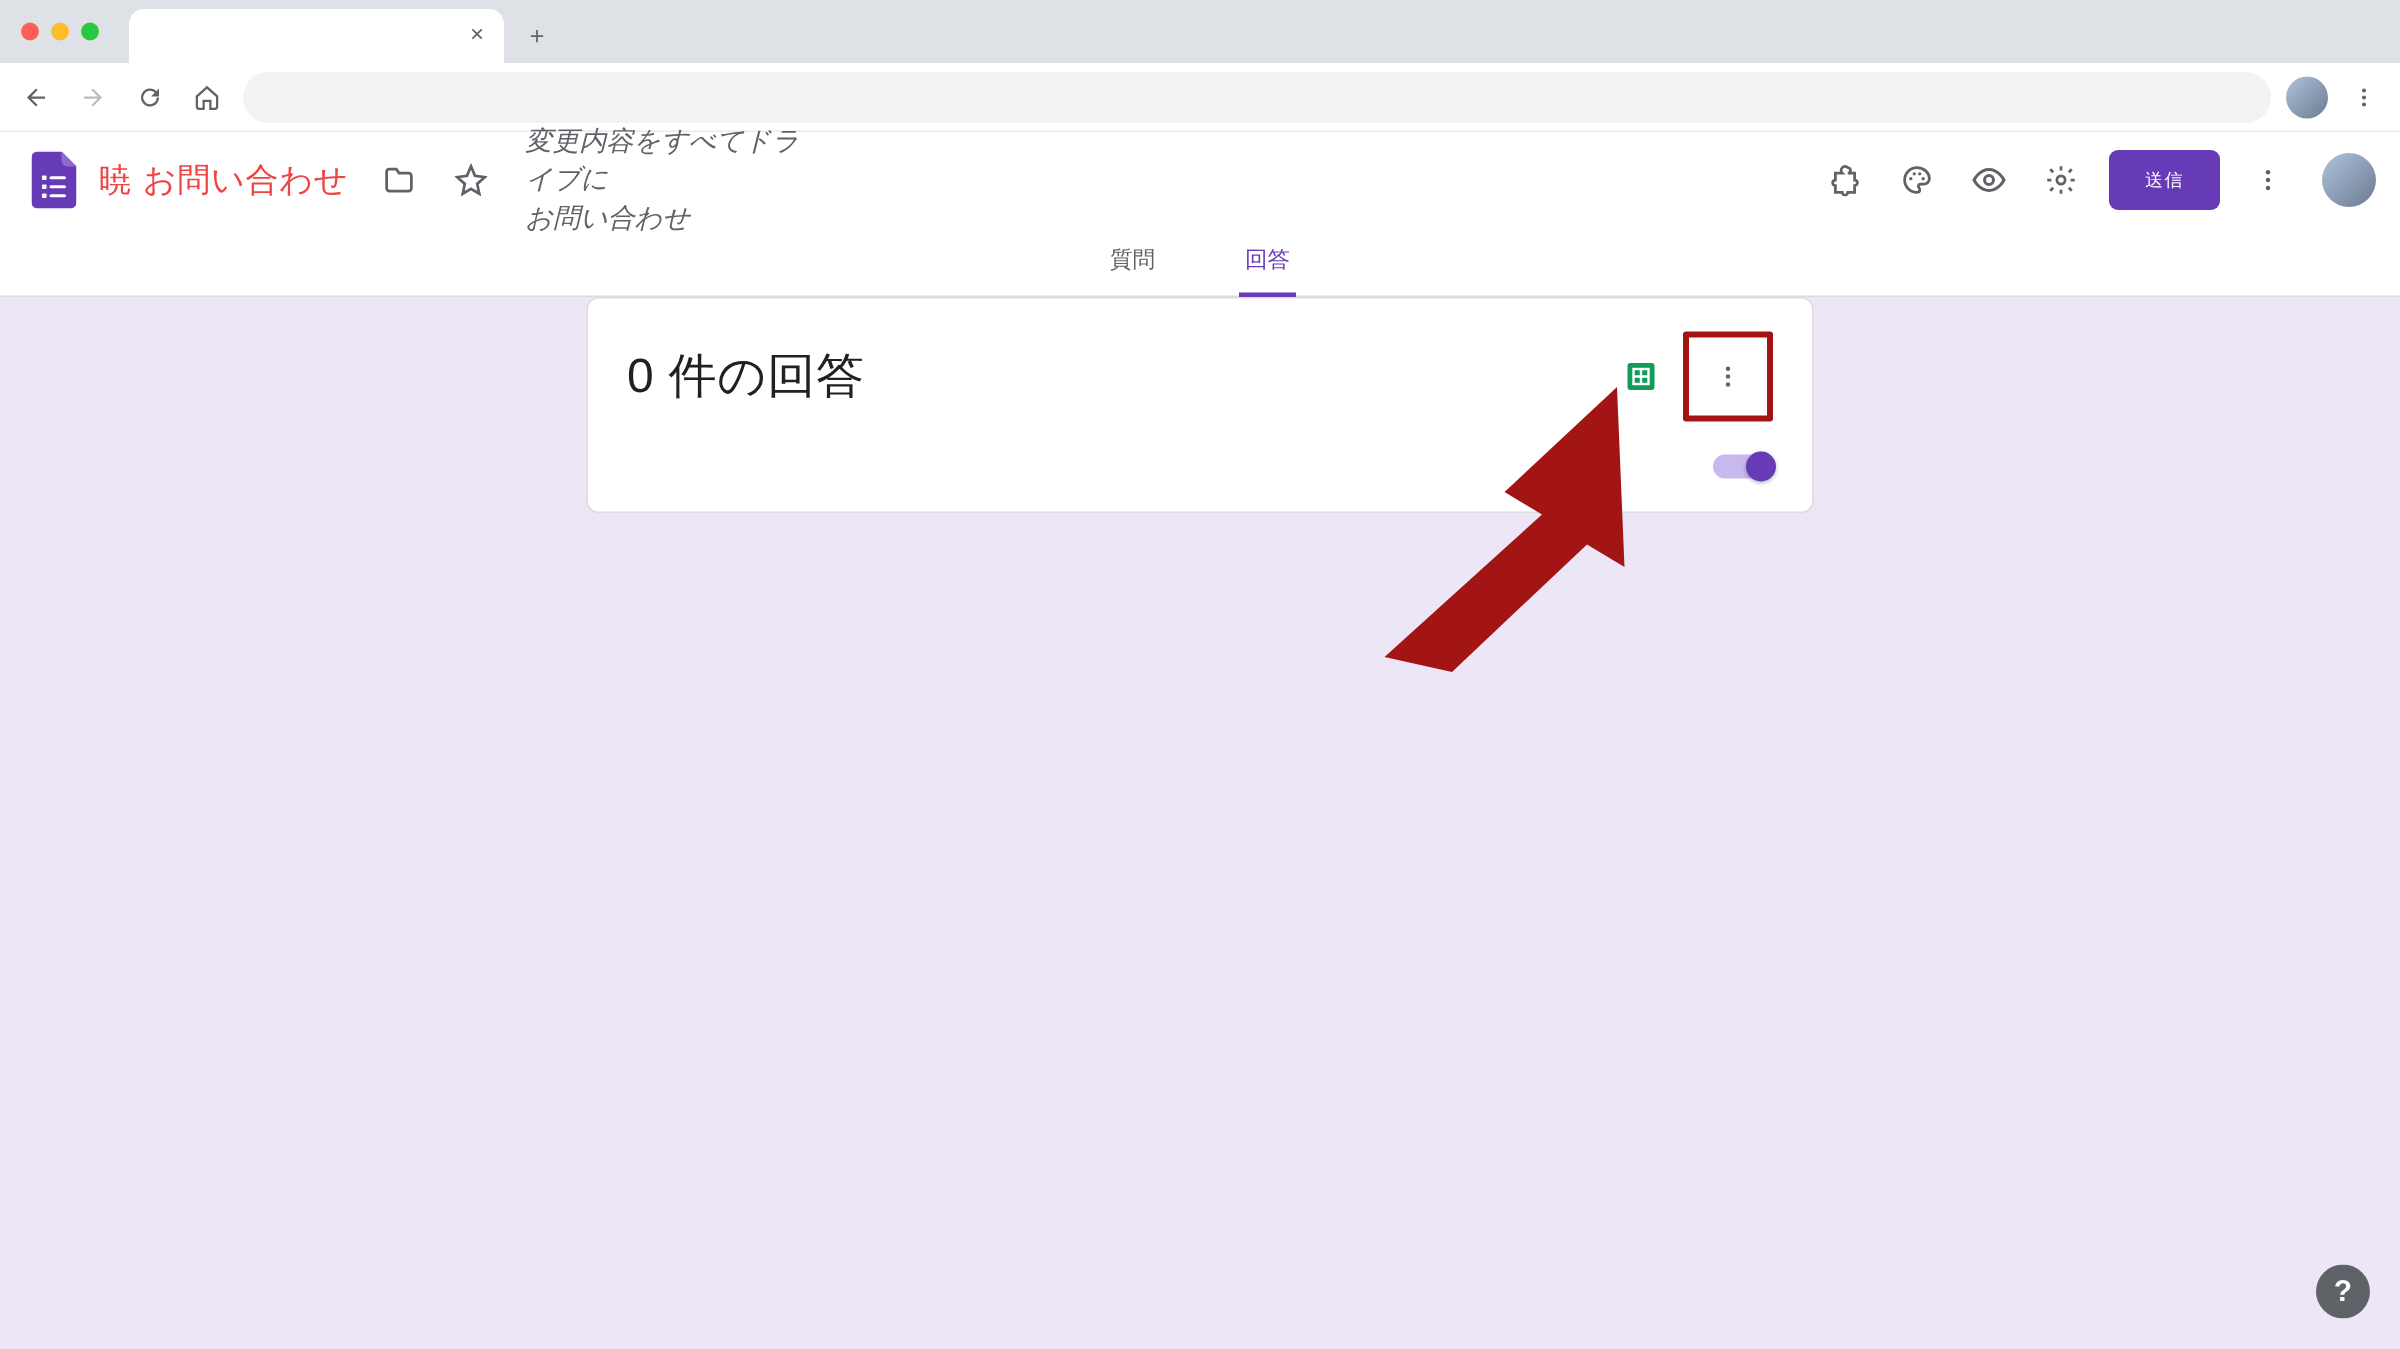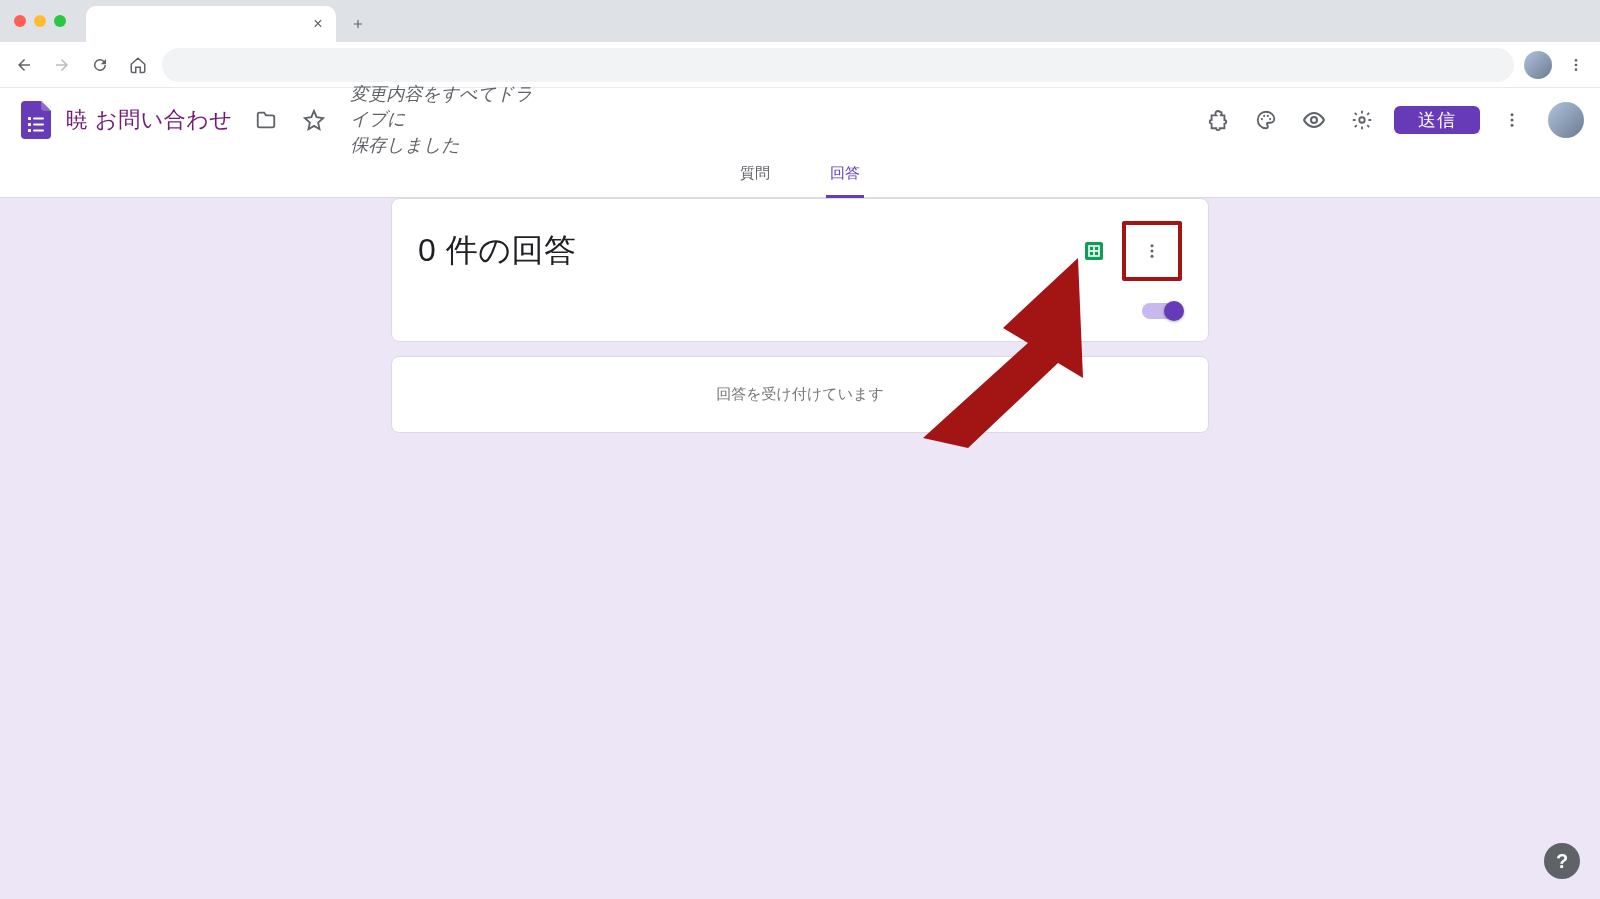--- a/index.html
+++ b/index.html
@@ -37,25 +37,25 @@
   .nav-btn { width:28px;height:28px;display:flex;align-items:center;justify-content:center;color:#5f6368;border-radius:50%; }
   .nav-btn.disabled { color:#babcbe; }
   .omnibox { flex:1; height:34px; background:#f1f3f4; border-radius:17px; }
   .avatar-small { width:28px;height:28px;border-radius:50%; background:linear-gradient(135deg,#b0c4de,#6b7a8f); }
   .chrome-menu {width:28px;height:28px;display:flex;align-items:center;justify-content:center;color:#5f6368;}
   
   .app-header {
     height: 64px; background:#fff; display:flex; align-items:center; padding:0 16px; gap:8px;
   }
   .forms-logo { width:40px;height:40px; display:flex;align-items:center;justify-content:center; }
-  .form-title { font-size:22px; color:#701a75; padding:0 6px 0 2px; letter-spacing:0.5px; }
+  .form-title { font-size:22px; color:#ef4444; padding:0 6px 0 2px; letter-spacing:0.5px; }
   .hdr-icon { width:40px;height:40px;display:flex;align-items:center;justify-content:center;color:var(--grey-icon);border-radius:50%; }
   .save-status { font-style:italic; font-size:18px; color:var(--grey-text); line-height:1.4; margin-left:8px; max-width:200px;}
   .hdr-spacer { flex:1; }
-  .send-btn { background:var(--purple); color:#fff; border:none; height:28px; padding:0 24px; border-radius:6px; font-size:18px; letter-spacing:1px; margin:0 4px;}
+  .send-btn { background:var(--purple); color:#fff; border:none; height:40px; padding:0 24px; border-radius:6px; font-size:12px; letter-spacing:1px; margin:0 4px;}
   .avatar-big { width:36px;height:36px;border-radius:50%; background:linear-gradient(135deg,#b0c4de,#6b7a8f); margin-left:8px;}
   
   .tabs-row { height:46px; background:#fff; display:flex; align-items:center; justify-content:center; gap:52px; border-bottom:1px solid var(--grey-border);}
   .form-tab { font-size:15px; color:var(--grey-text); padding:12px 4px; border-bottom:3px solid transparent; }
   .form-tab.active { color:var(--purple); border-bottom-color:var(--purple); font-weight:400;}
   
   .page-body { background:var(--page-bg); height:calc(899px - 88px - 64px - 46px); position:relative;}
   .card {
     width:818px; margin:0 auto; background:#fff; border-radius:8px; border:1px solid var(--grey-border);
     padding:22px 26px 22px 26px; position:relative; margin-bottom:14px;
@@ -160,21 +160,21 @@
         <path fill="none" stroke="#5f6368" stroke-width="2" d="M3 6a2 2 0 0 1 2-2h5l2 3h7a2 2 0 0 1 2 2v9a2 2 0 0 1-2 2H5a2 2 0 0 1-2-2z"></path>
       </svg>
   </div>
   <div class="hdr-icon">
     <svg width="22" height="22" viewBox="0 0 24 24">
         <path fill="none" stroke="#5f6368" stroke-width="2" d="M12 2l2.9 6.9L22 10l-5.5 4.8L18 22l-6-3.6L6 22l1.5-7.2L2 10l7.1-1.1z"></path>
       </svg>
   </div>
   <div class="save-status">
     <div>変更内容をすべてドライブに</div>
-    <div>保存しました</div>
+    <div>お問い合わせ</div>
   </div>
   <div class="hdr-spacer"></div>
   <div class="hdr-icon">
     <svg width="22" height="22" viewBox="0 0 24 24">
         <path fill="none" stroke="#5f6368" stroke-width="2" d="M14 3a2 2 0 1 1 0 4h5v5a2 2 0 1 1 0 4v5h-5a2 2 0 1 1-4 0H5v-5a2 2 0 1 1 0-4V7h5a2 2 0 0 1 4-4z"></path>
       </svg>
   </div>
   <div class="hdr-icon">
     <svg width="22" height="22" viewBox="0 0 24 24">
         <path fill="none" stroke="#5f6368" stroke-width="2" d="M12 3a9 9 0 1 0 0 18c1.5 0 2-1 2-2s-1-1.5-1-2.5 1-1.5 2-1.5h2a4 4 0 0 0 4-4c0-4.4-4-8-9-8z"></path>
@@ -237,23 +237,20 @@
         </span>
       </div>
     </div>
     <div class="toggle-row">
       <div class="toggle">
         <div class="knob"></div>
       </div>
     </div>
   </div>
 
-  <div class="card center-text">
-    <span>回答を受け付けています</span>
-  </div>
 
   <svg class="arrow-annot" width="200" height="190" viewBox="0 0 200 190">
     <polygon fill="#a31515" points="165,0 90,70 115,85 10,180 55,190 145,105 170,120"></polygon>
   </svg>
 
 </div>
 
 <div class="help-fab">
   <span>?</span>
 </div>

